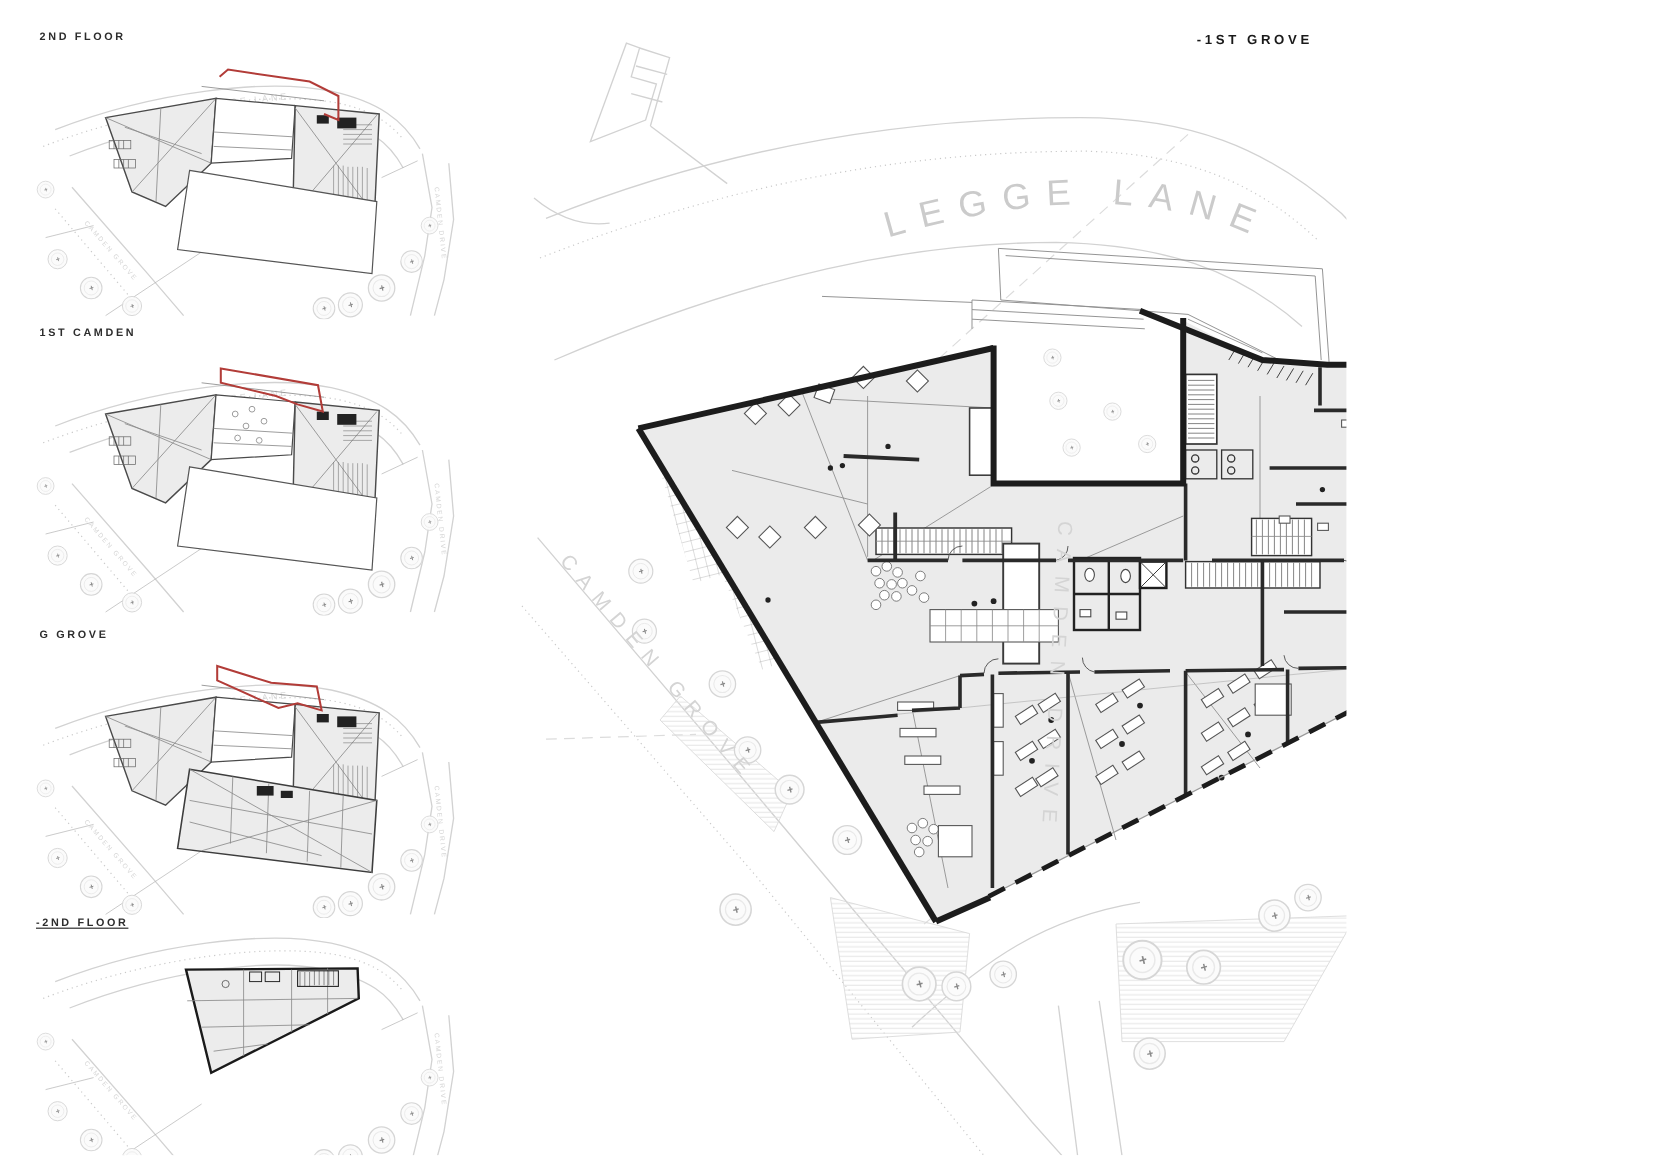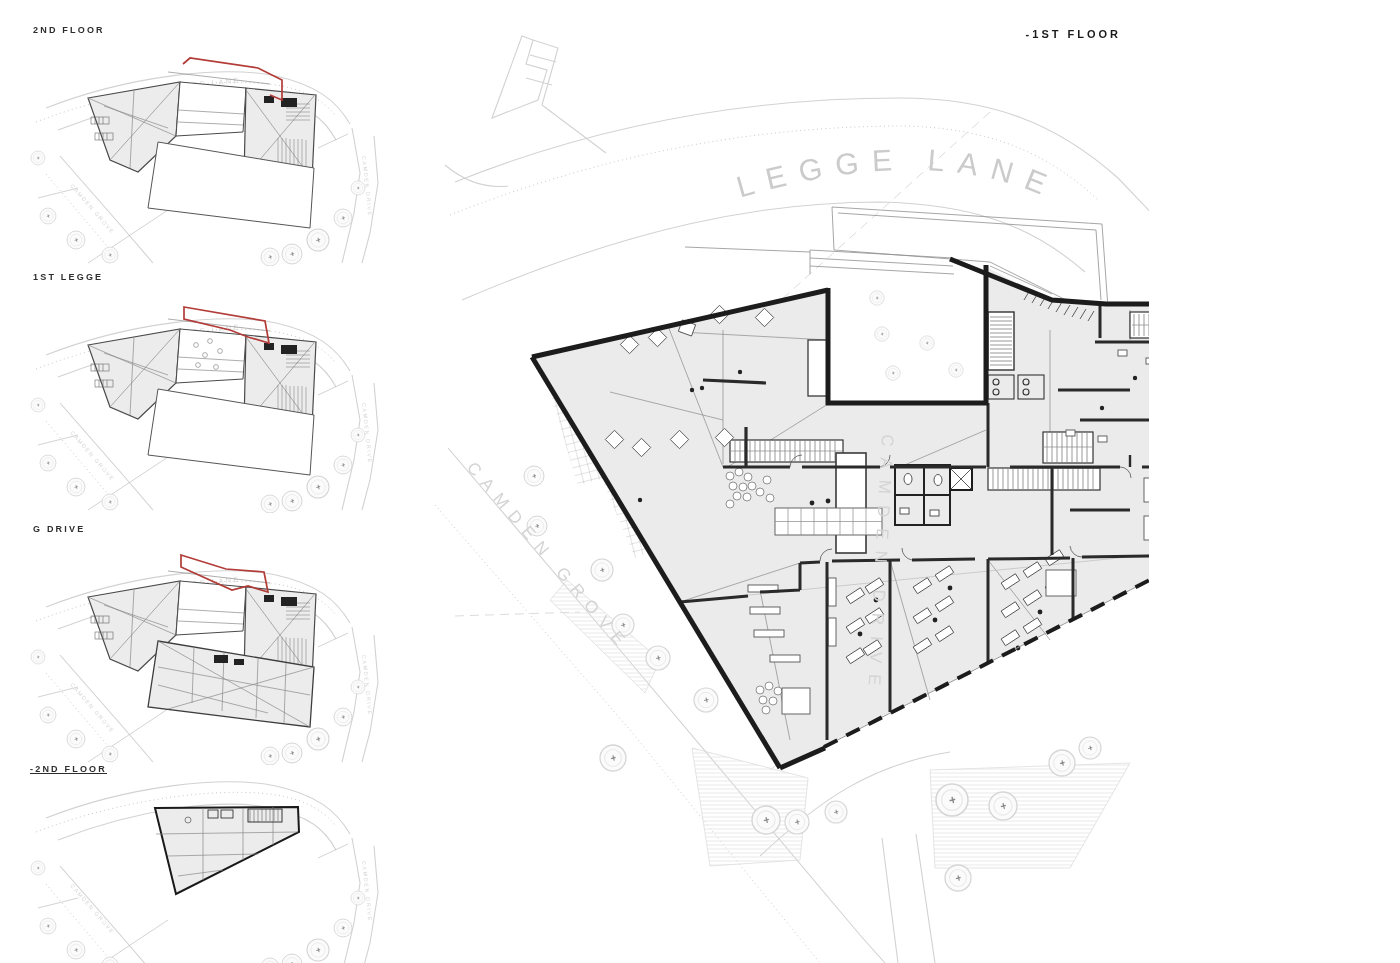--- a/index.html
+++ b/index.html
@@ -1,17 +1,17 @@
 <!DOCTYPE html>
 <html><head>
 <meta charset="utf-8">
 <style>
   html,body{margin:0;padding:0;background:#ffffff;}
   .page{position:relative;width:1122px;height:963px;background:#fff;overflow:hidden;
-        font-family:"Liberation Sans",sans-serif;padding-left:27px;}
+        font-family:"Liberation Sans",sans-serif;}
   .floor-label{position:absolute;font-size:9px;font-weight:bold;letter-spacing:2.2px;
         color:#2d2d2d;white-space:nowrap;}
   .main-title{position:absolute;top:28px;right:28px;font-size:11px;font-weight:bold;
         letter-spacing:3px;color:#1a1a1a;}
   svg{position:absolute;display:block;}
   svg text{font-family:"Liberation Sans",sans-serif;}
   .ctx{stroke:#d2d2d2;fill:none;stroke-width:1.1;}
   .ctxdot{stroke:#c9c9c9;fill:none;stroke-width:1;stroke-dasharray:1 3.2;}
   .ctxdash{stroke:#dcdcdc;fill:none;stroke-width:1;stroke-dasharray:9 6;}
   .bfill{fill:#ebebeb;stroke:none;}
@@ -89,40 +89,40 @@
   <svg left="0" style="left:18px;top:38px;" width="382" height="228" viewBox="0 0 382 228">
     <use href="#thumb-ctx"></use>
     <text x="152" y="52" font-size="7.5" letter-spacing="2.4" class="tstxt" transform="rotate(-6 152 52)">LEGGE LANE</text>
     <text x="52" y="148" font-size="5.5" letter-spacing="1.6" class="tstxt" transform="rotate(49 52 148)">CAMDEN GROVE</text>
     <text x="344" y="118" font-size="5.5" letter-spacing="1.6" class="tstxt" transform="rotate(84 344 118)">CAMDEN DRIVE</text>
     <use href="#massing"></use>
     <polygon points="140,104 296,130 292,190 130,170" fill="#ffffff" stroke="#555" stroke-width="1"></polygon>
     <path class="red" d="M165,26 L172,20 L240,30 L264,42 L264,62 L252,57"></path>
   </svg>
 
-  <div class="floor-label" style="left:33px;top:272px;">1ST LEGGE</div>
+  <div class="floor-label" style="left:33px;top:272px;">1ST CAMDEN</div>
   <svg style="left:18px;top:285px;" width="382" height="228" viewBox="0 0 382 228">
     <use href="#thumb-ctx"></use>
     <text x="152" y="52" font-size="7.5" letter-spacing="2.4" class="tstxt" transform="rotate(-6 152 52)">LEGGE LANE</text>
     <text x="52" y="148" font-size="5.5" letter-spacing="1.6" class="tstxt" transform="rotate(49 52 148)">CAMDEN GROVE</text>
     <text x="344" y="118" font-size="5.5" letter-spacing="1.6" class="tstxt" transform="rotate(84 344 118)">CAMDEN DRIVE</text>
     <use href="#massing"></use>
     <polygon points="140,104 296,130 292,190 130,170" fill="#ffffff" stroke="#555" stroke-width="1"></polygon>
     <g stroke="#999" fill="none" stroke-width="0.8">
       <circle cx="178" cy="60" r="2.4"></circle>
         <circle cx="192" cy="56" r="2.4"></circle>
         <circle cx="187" cy="70" r="2.4"></circle>
       <circle cx="202" cy="66" r="2.4"></circle>
         <circle cx="180" cy="80" r="2.4"></circle>
         <circle cx="198" cy="82" r="2.4"></circle>
     </g>
     <path class="red" d="M166,22 L247,36 L251,58 L230,52 L212,45 L166,34 Z"></path>
   </svg>
 
-  <div class="floor-label" style="left:33px;top:524px;">G DRIVE</div>
+  <div class="floor-label" style="left:33px;top:524px;">G GROVE</div>
   <svg style="left:18px;top:537px;" width="382" height="228" viewBox="0 0 382 228">
     <use href="#thumb-ctx"></use>
     <text x="152" y="52" font-size="7.5" letter-spacing="2.4" class="tstxt" transform="rotate(-6 152 52)">LEGGE LANE</text>
     <text x="52" y="148" font-size="5.5" letter-spacing="1.6" class="tstxt" transform="rotate(49 52 148)">CAMDEN GROVE</text>
     <text x="344" y="118" font-size="5.5" letter-spacing="1.6" class="tstxt" transform="rotate(84 344 118)">CAMDEN DRIVE</text>
     <use href="#massing"></use>
     <polygon points="140,104 296,130 292,190 130,170" fill="#ececec" stroke="#3d3d3d" stroke-width="1.3"></polygon>
     <path class="thin" d="M176,110 L174,166 M206,116 L204,174 M240,122 L238,181 M268,126 L266,186 M140,130 L292,158 M140,148 L250,176 M140,104 L292,190 M296,130 L150,172"></path>
     <rect x="196" y="118" width="14" height="8" fill="#222"></rect>
     <rect x="216" y="122" width="10" height="6" fill="#222"></rect>
@@ -138,21 +138,21 @@
     <path class="thin" d="M185,32 L185,104 M225,32 L225,84 M255,31 L255,69 M138,58 L280,56 M150,80 L240,78 M160,100 L205,94"></path>
     <rect x="190" y="34" width="10" height="8" fill="none" stroke="#222" stroke-width="0.8"></rect>
     <rect x="203" y="34" width="12" height="8" fill="none" stroke="#222" stroke-width="0.8"></rect>
     <g stroke="#444" stroke-width="0.5">
         <path d="M232,34 v12 M236,34 v12 M240,34 v12 M244,33 v12 M248,33 v12 M252,33 v12 M256,33 v12 M260,33 v12"></path>
       </g>
     <rect x="230" y="33" width="34" height="13" fill="none" stroke="#222" stroke-width="0.9"></rect>
     <circle cx="170" cy="44" r="3" fill="none" stroke="#555" stroke-width="0.7"></circle>
   </svg>
 
-  <div class="main-title">-1ST FLOOR</div>
+  <div class="main-title">-1ST GROVE</div>
 
   <svg style="left:430px;top:0;" width="970" height="963" viewBox="0 0 970 963">
 
     <g>
       <path class="ctx" d="M25,182 C180,120 330,98 470,98 C560,98 625,122 688,178 L790,285"></path>
       <path class="ctxdot" d="M20,215 C190,148 340,126 475,126 C555,128 615,150 668,200"></path>
       <path class="ctx" d="M32,300 C200,228 330,202 450,202 C540,204 600,224 655,272"></path>
 
       <path class="ctx" d="M62,118 L92,36 L103,40 L96,64 L117,70 L108,100 Z M103,40 L128,48 L112,105 M100,55 L126,62 M96,78 L122,85 M112,105 L176,153"></path>
       <path class="ctx" d="M15,165 Q45,190 78,186"></path>

